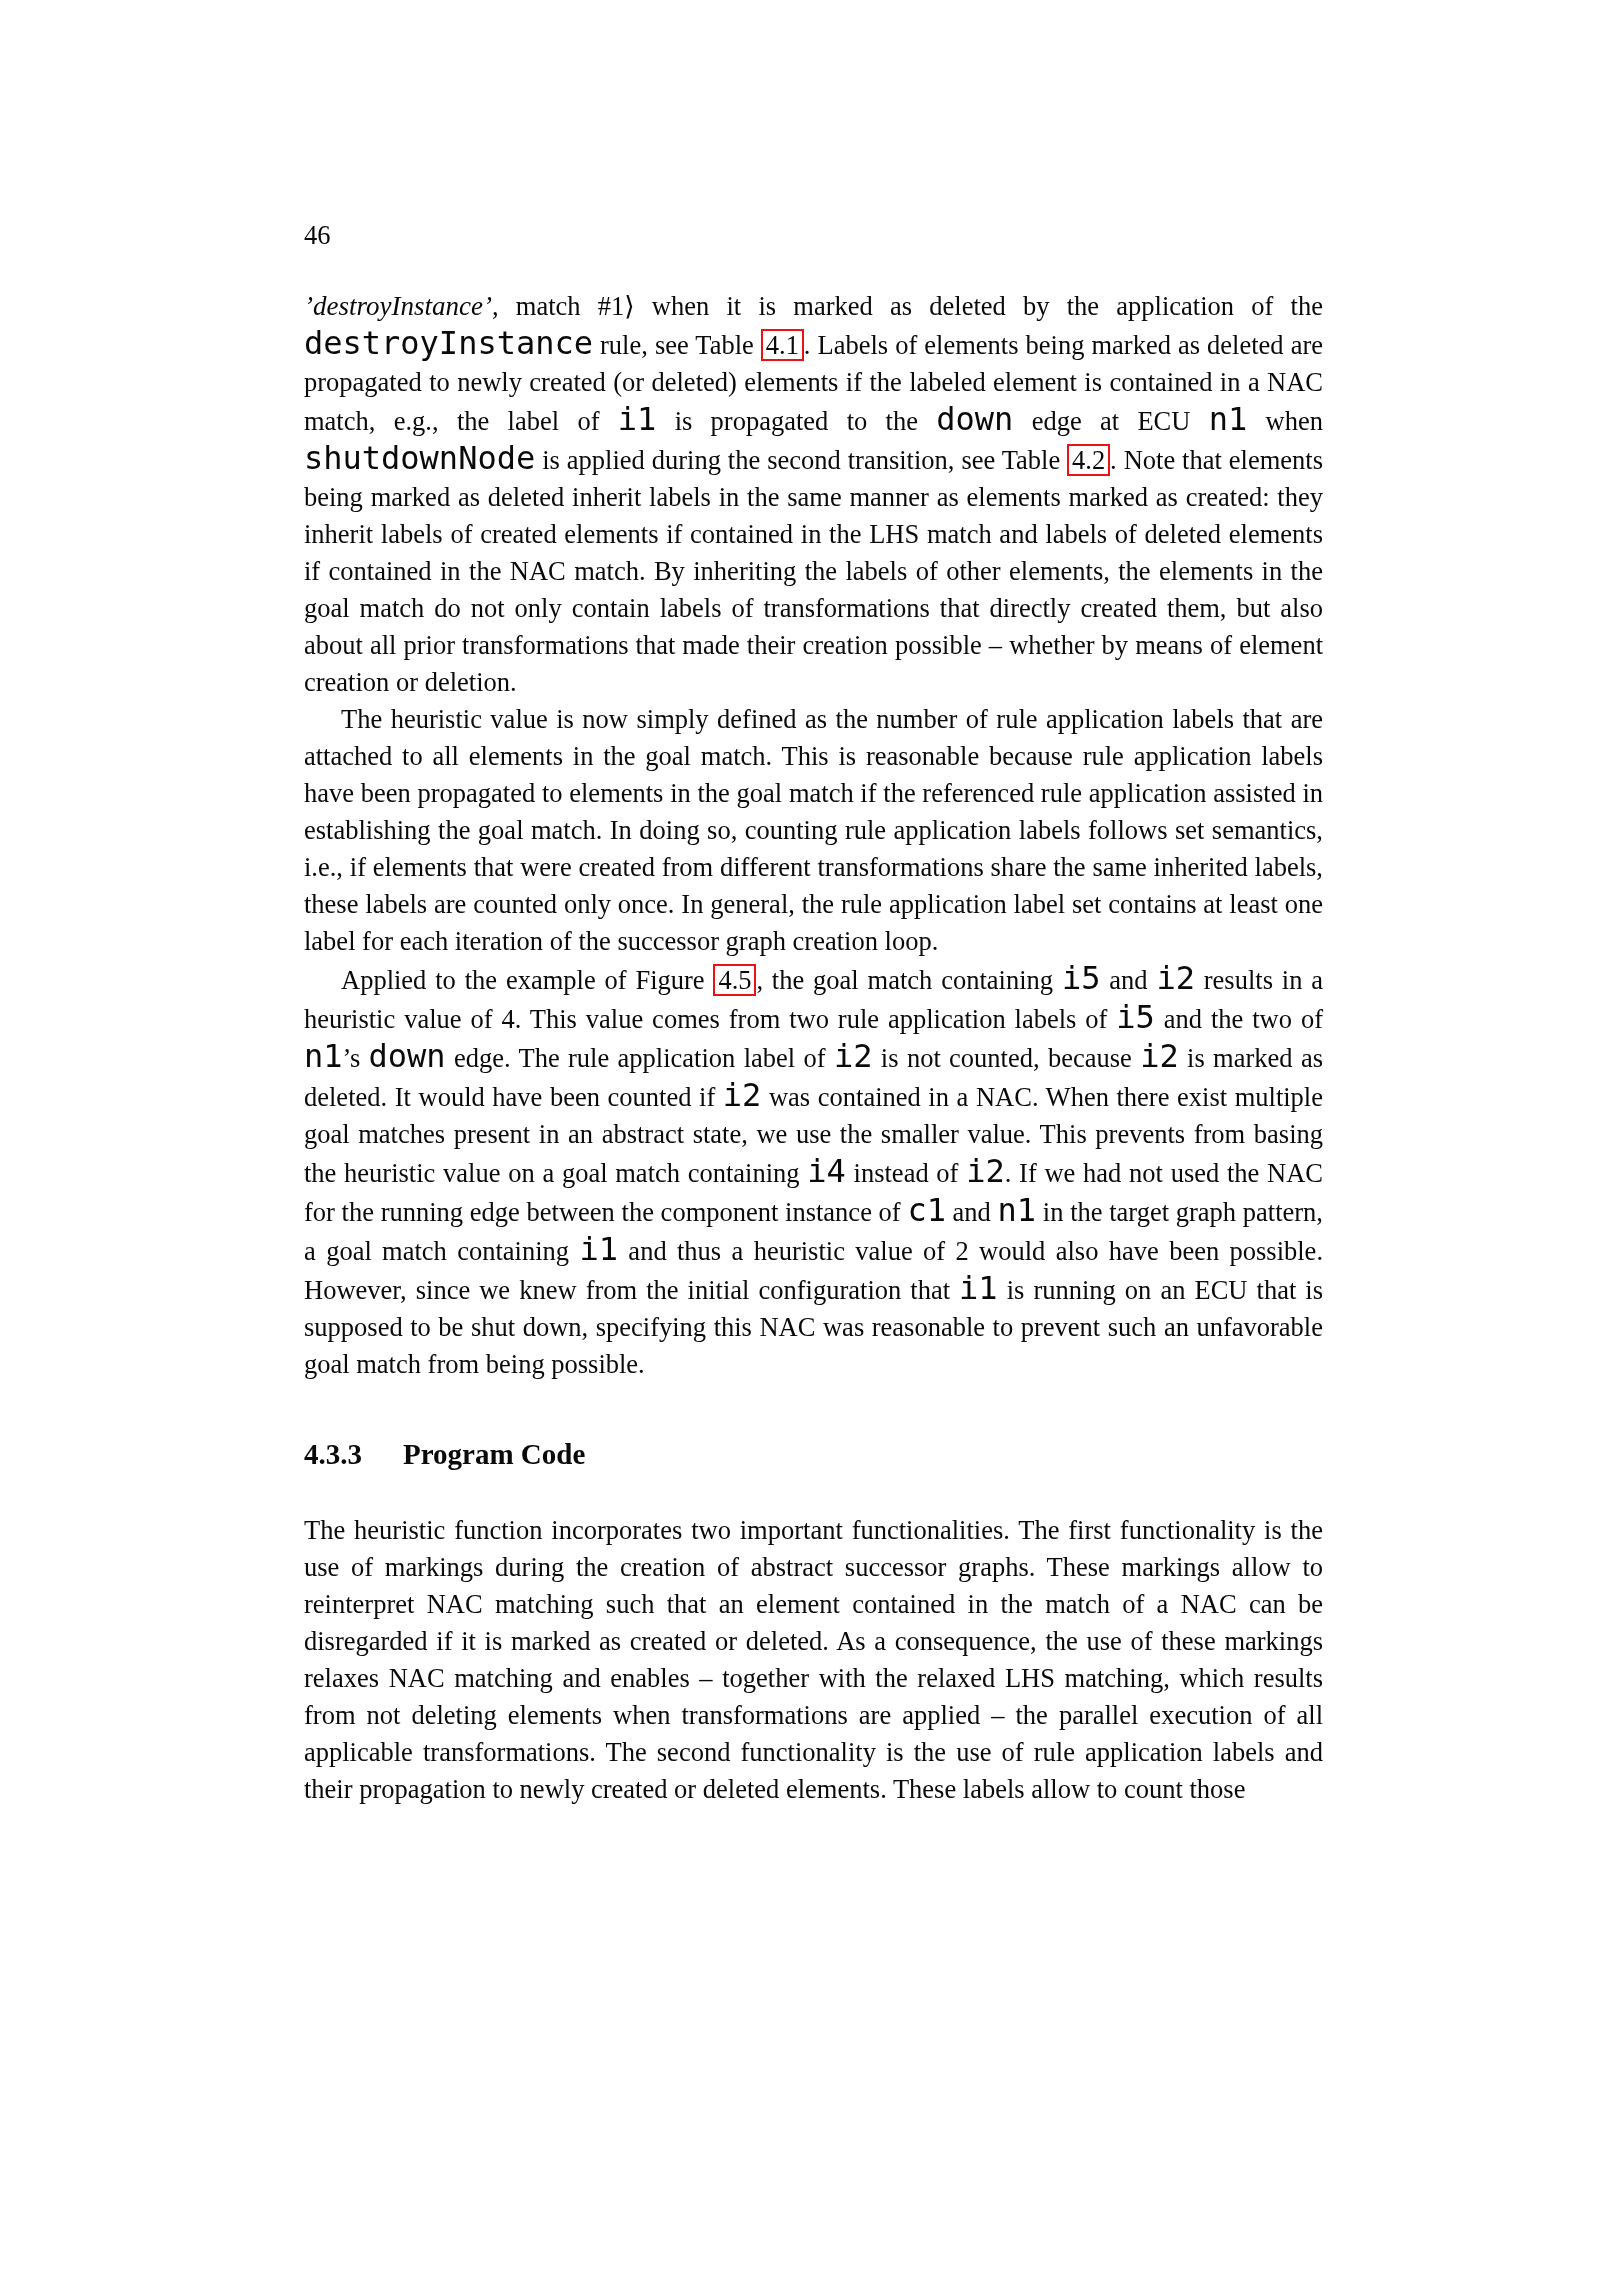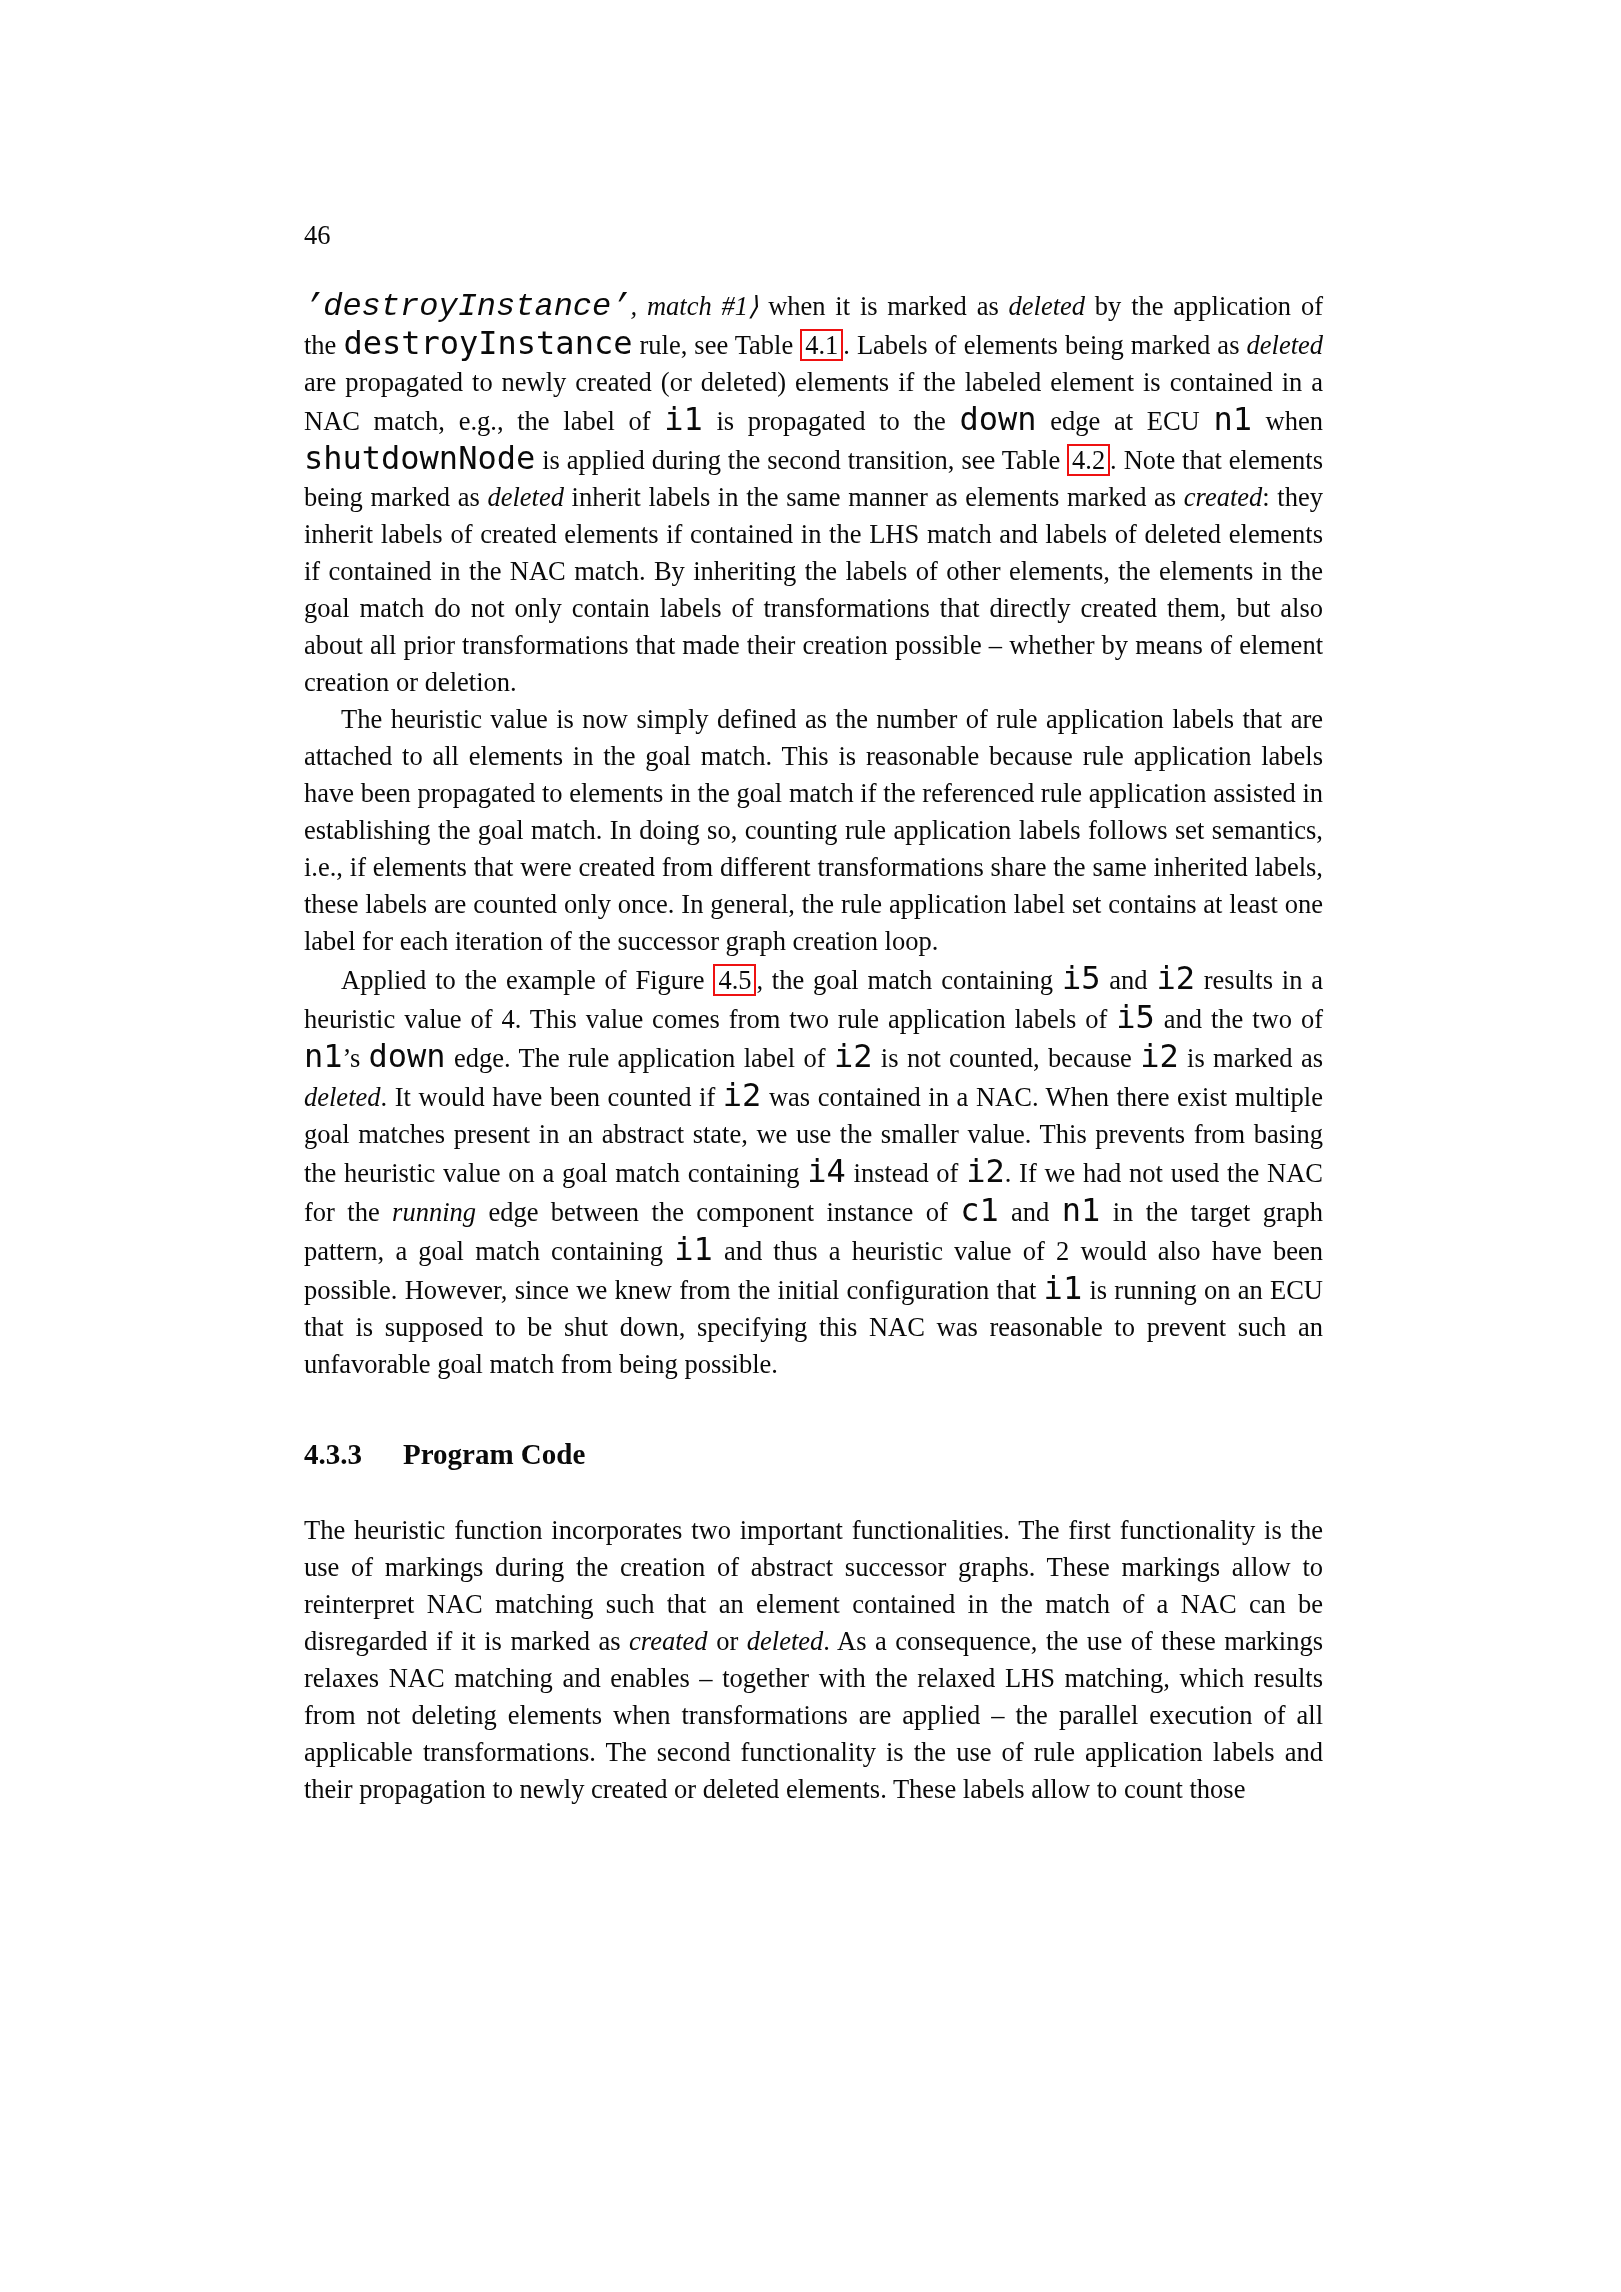--- a/index.html
+++ b/index.html
@@ -45,29 +45,29 @@
     text-align: justify;
   }
   p.para {
     margin: 0;
     padding: 0;
   }
   p.para.indent {
     text-indent: 37px;
   }
   .seg-n { }
-  .seg-i { font-style: italic; }
+  .seg-i { }
   .seg-m {
     font-family: "DejaVu Sans Mono", monospace;
     font-size: 32px;
   }
   .seg-mi {
-    font-family: Liberation Mono, monospace;
+    font-family: Liberation Serif, serif;
     font-style: italic;
-    font-size: 32px;
+    font-size: 27px;
   }
   .seg-ref {
     display: inline-block;
     border: 2.9px solid var(--ref-color, #ee1111);
     padding: 0 2.9px;
     line-height: 28px;
     text-indent: 0;
   }
   h2.section-heading {
     margin: 53px 0 39px 0;

